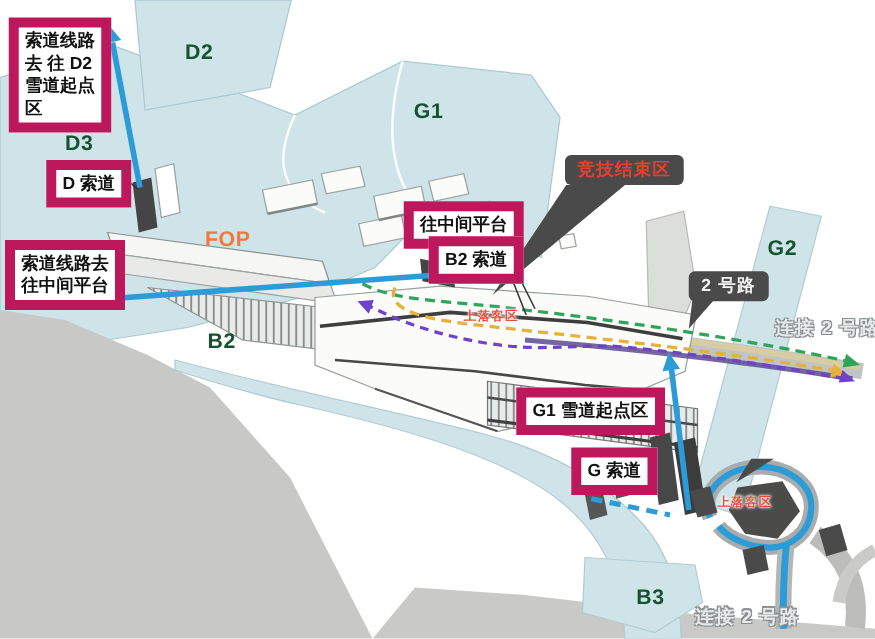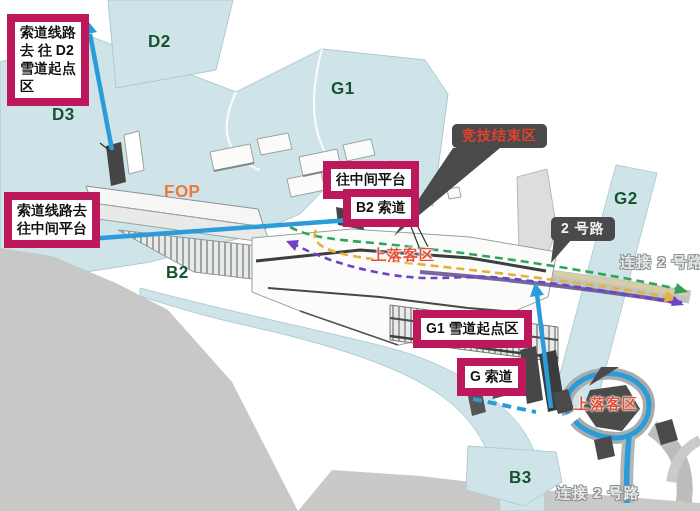--- a/index.html
+++ b/index.html
@@ -5,21 +5,21 @@
   html,body{margin:0;padding:0;background:#fff;}
   #stage{position:relative;width:700px;height:511px;overflow:hidden;background:#fff;
          font-family:"Liberation Sans",sans-serif;}
   #terrain{position:absolute;left:0;top:0;}
   .wbox{position:absolute;background:#fff;border:8px solid #be185d;color:#111;
         font-weight:600;font-size:14px;line-height:1.28;padding:2px 5px;white-space:nowrap;z-index:5;}
   .wbox .ln{display:block;}
   .zlabel{position:absolute;font-weight:bold;font-size:17px;color:#14532d;
           letter-spacing:.5px;white-space:nowrap;z-index:4;}
   .fop{color:#f0783a;}
-  .olabel{position:absolute;font-weight:bold;font-size:15px;color:#e4503a;letter-spacing:1px;
+  .olabel{position:absolute;font-weight:bold;font-size:10px;color:#e4503a;letter-spacing:1px;
           text-shadow:0 0 2px #fff,0 0 2px #fff,0 0 3px #fff;white-space:nowrap;z-index:6;}
   .dcallout{position:absolute;background:#4a4a4a;color:#f2f2f2;font-size:14px;font-weight:600;
             padding:3px 10px;border-radius:5px;white-space:nowrap;letter-spacing:1px;z-index:6;}
   .finish{color:#e8402c;}
   .glabel{position:absolute;font-size:15px;font-weight:bold;color:#e7eaea;letter-spacing:1px;
           text-shadow:1px 1px 0 #8b9090,-1px -1px 0 #8b9090,1px -1px 0 #8b9090,-1px 1px 0 #8b9090;
           white-space:nowrap;z-index:4;}
 </style>
 </head>
 <body>
@@ -125,20 +125,21 @@
     <path d="M100,143 L110,151" stroke="#333" stroke-width="1.2"></path>
   </svg>
 
   <div class="wbox" style="left:7px;top:14px;">
     <span class="ln">索道线路</span>
     <span class="ln">去 往 D2</span>
     <span class="ln">雪道起点</span>
     <span class="ln">区</span>
   </div>
 
+  <div class="wbox" style="left:37px;top:128px;"><span>D 索道</span></div>
 
   <div class="wbox" style="left:4px;top:192px;">
     <span class="ln">索道线路去</span>
     <span class="ln">往中间平台</span>
   </div>
 
   <div class="wbox" style="left:323px;top:161px;"><span>往中间平台</span></div>
 
   <div class="wbox" style="left:343px;top:189px;"><span>B2 索道</span></div>
 

